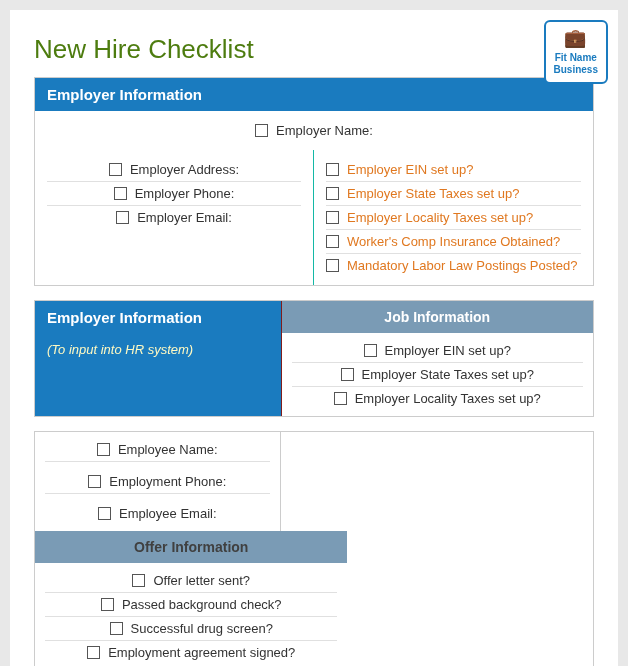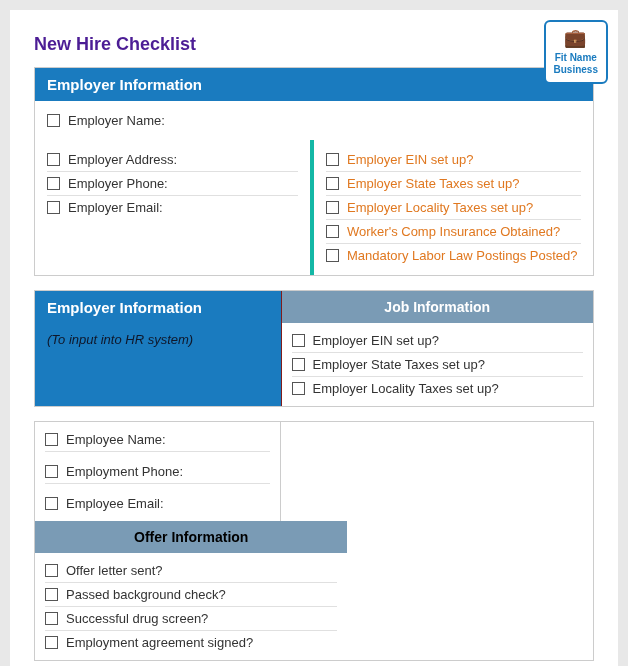--- a/index.html
+++ b/index.html
@@ -31,23 +31,23 @@
       font-size: 10px;
       font-weight: bold;
       color: #1a7bbf;
     }
     .logo-icon {
       display: block;
       font-size: 18px;
       margin-bottom: 2px;
     }
     .page-title {
-      font-size: 18px;
-      font-weight: bold;
-      color: #4c1d95;
+      font-size: 26px;
+      font-weight: normal;
+      color: #4d7c0f;
       margin-bottom: 12px;
       margin-top: 4px;
     }
     .section-header {
       background: #1a7bbf;
       color: #fff;
       font-size: 15px;
       font-weight: bold;
       padding: 8px 12px;
       margin-bottom: 0;
@@ -59,39 +59,40 @@
     .section-content {
       padding: 8px 12px;
     }
     .checklist-item {
       display: flex;
       align-items: center;
       padding: 4px 0;
       font-size: 13px;
       color: #333;
       border-bottom: 1px solid #e0e0e0;
+      justify-content: center;
     }
     .checklist-item:last-child {
       border-bottom: none;
     }
     .checkbox {
       width: 13px;
       height: 13px;
       border: 1.5px solid #555;
       display: inline-block;
       margin-right: 8px;
       flex-shrink: 0;
       background: #fff;
     }
     .two-col-section {
       display: flex;
     }
     .two-col-section .left-col {
       width: 50%;
-      border-right: 4px solid #14b8a6;
+      border-right: 1px solid #14b8a6;
     }
     .two-col-section .right-col {
       width: 50%;
     }
     .split-section {
       display: flex;
       border: 1px solid #ccc;
       margin-bottom: 14px;
     }
     .split-left {
@@ -101,21 +102,21 @@
       padding: 0;
     }
     .split-left-header {
       background: #1a7bbf;
       color: #fff;
       font-size: 15px;
       font-weight: bold;
       padding: 8px 12px;
     }
     .split-left-sub {
-      color: #0f172a;
+      color: #fef9c3;
       font-size: 13px;
       padding: 8px 12px 12px 12px;
       font-style: italic;
     }
     .split-right {
       width: 56%;
       border-left: 1px solid #7f1d1d;
     }
     .split-right-header {
       background: #7a9bb5;
@@ -137,21 +138,21 @@
     .bottom-left {
       width: 44%;
       border-right: 1px solid #ccc;
       padding: 6px 10px;
     }
     .bottom-right {
       width: 56%;
     }
     .bottom-right-header {
       background: #7a9bb5;
-      color: #000000;
+      color: #404040;
       font-size: 14px;
       font-weight: bold;
       padding: 8px 12px;
       text-align: center;
     }
     .bottom-right-content {
       padding: 6px 10px;
     }
     .checklist-item-orange {
       display: flex;

